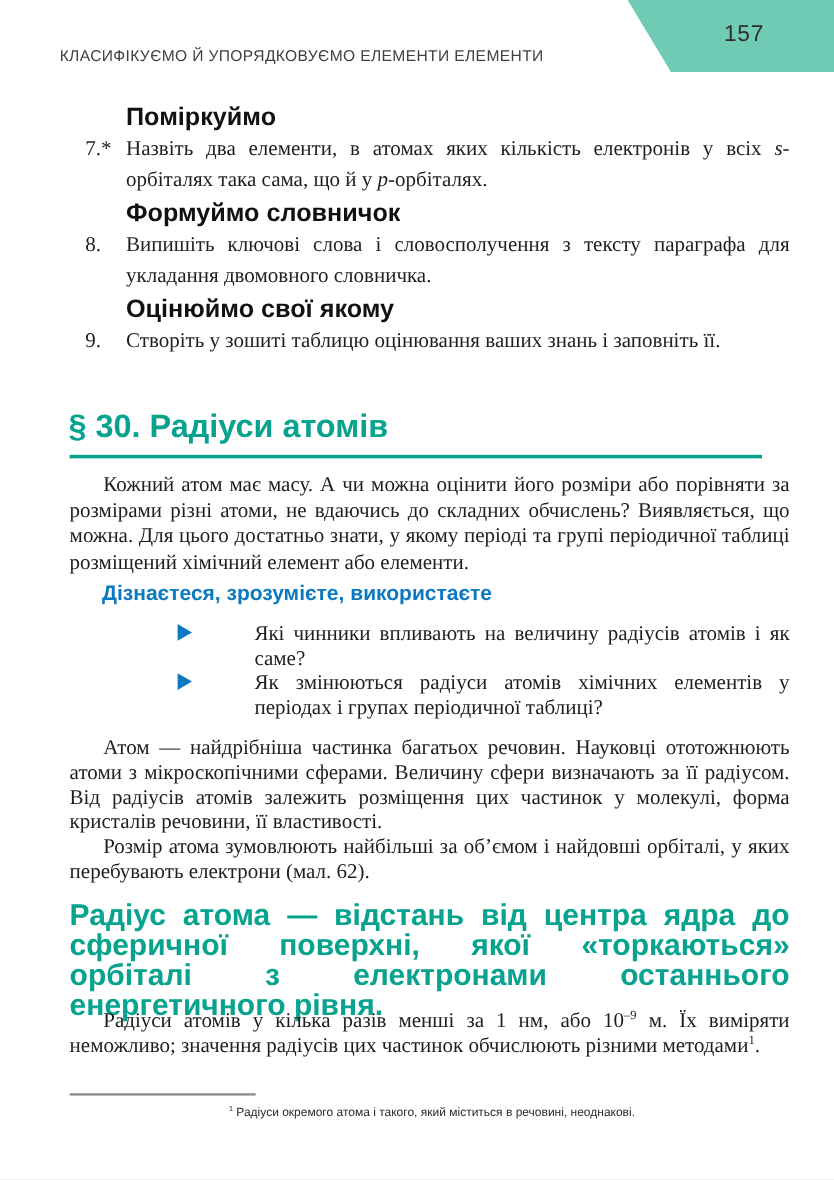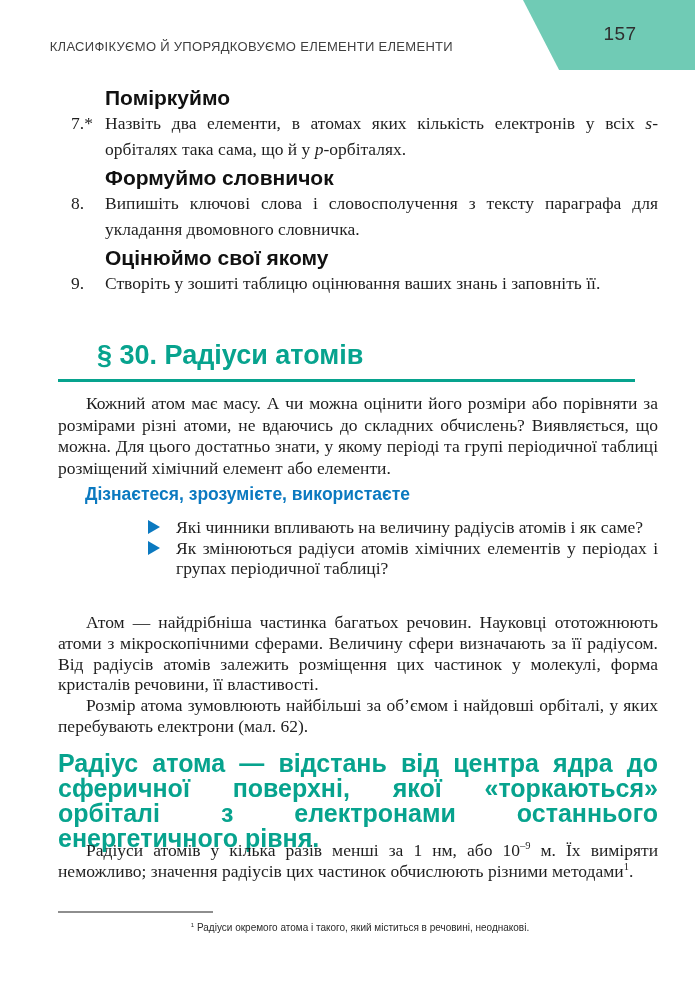--- a/index.html
+++ b/index.html
@@ -15,21 +15,21 @@
     position:relative;
     width:695px;height:983px;
     background:#ffffff;
     overflow:hidden;
     font-family:"Liberation Serif","DejaVu Serif",serif;
     color:var(--body-ink);
   }
   
   .banner{
     position:absolute;top:0;right:0;
-    width:172px;height:70px;
+    width:172px;height:60px;
     background:var(--banner-teal);
     clip-path:polygon(0 0,100% 0,100% 100%,21% 100%);
     display:flex;align-items:center;justify-content:center;
   }
   .page-num{
     font-family:"Liberation Sans","DejaVu Sans",sans-serif;
     font-size:19px;color:#2f2f2f;letter-spacing:.5px;
     padding-left:22px;padding-bottom:2px;
   }
   .running-title{
@@ -53,21 +53,20 @@
   }
   .ex-item .inum{flex:0 0 47px;padding-left:13px;}
   .ex-item .itext{flex:1;text-align:justify;}
   .itext i{font-style:italic;}
   
   .sec-title{
     position:absolute;left:57px;top:339px;
     font-family:"Liberation Sans","DejaVu Sans",sans-serif;
     font-weight:bold;font-size:27px;line-height:32px;
     color:var(--accent-teal);
-    margin-left:40px;
   }
   .sec-rule{
     position:absolute;left:58px;top:379px;width:577px;height:3px;
     background:var(--accent-teal);
   }
   .para-block{
     position:absolute;left:58px;width:600px;
     font-size:17.5px;
   }
   .para-block p{text-indent:28px;text-align:justify;}
@@ -79,21 +78,21 @@
   .learn-heading{
     position:absolute;left:85px;top:484px;
     font-family:"Liberation Sans","DejaVu Sans",sans-serif;
     font-weight:bold;font-size:17.5px;line-height:20px;
     color:var(--accent-blue);
   }
   .bullets{
     position:absolute;left:58px;top:517px;width:600px;
     font-size:17.5px;line-height:20.5px;
   }
-  .bullet{display:flex;}
+  .bullet{display:flex;gap:36px;}
   .tri{
     flex:0 0 12px;height:0;width:0;
     margin-left:90px;margin-right:16px;margin-top:3px;
     border-left:12px solid var(--accent-blue);
     border-top:7px solid transparent;
     border-bottom:7px solid transparent;
   }
   .btext{flex:1;text-align:justify;}
   
   .definition{

